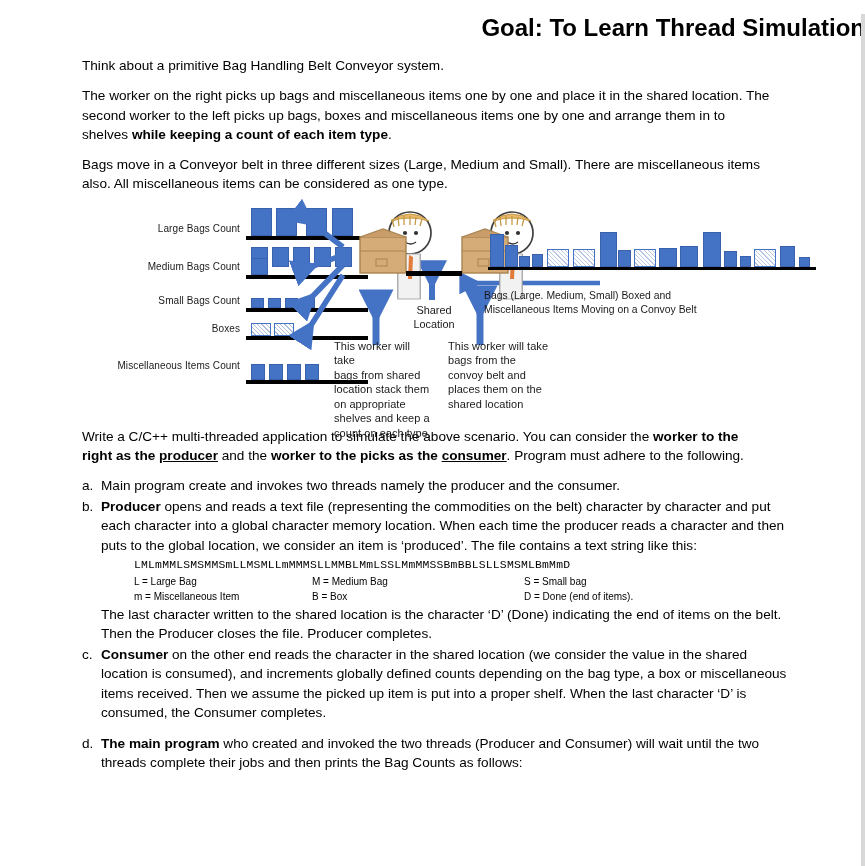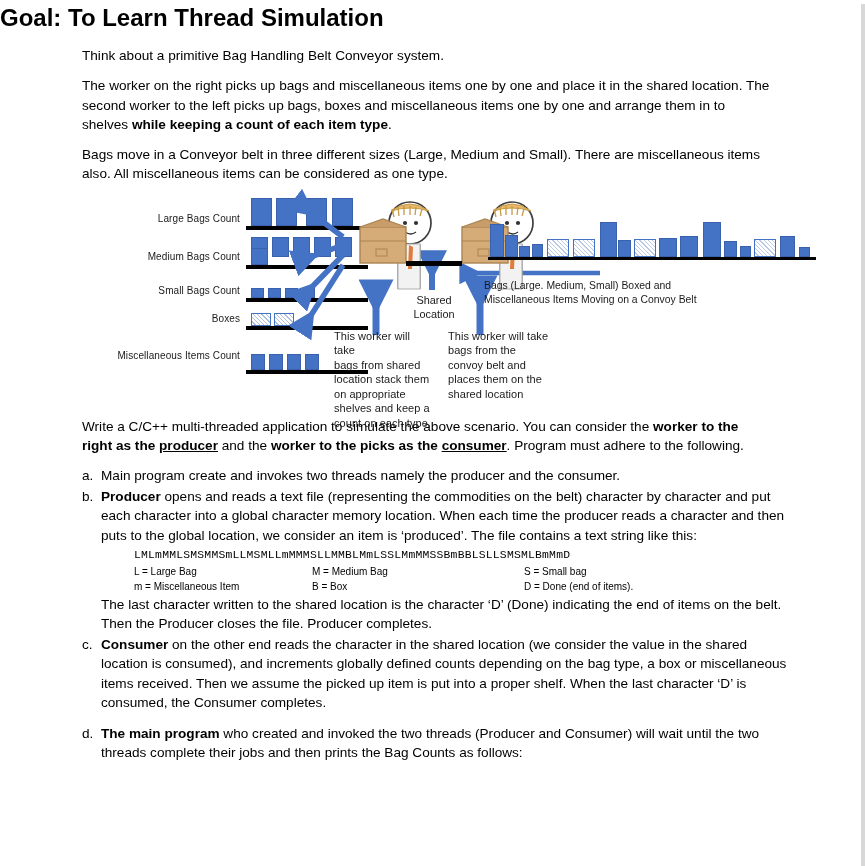--- a/index.html
+++ b/index.html
@@ -10,22 +10,22 @@
     font-family: "Liberation Sans", sans-serif;
     color: #000000;
     overflow: hidden;
     position: relative;
   }
   .page { position:relative; width:865px; height:866px; padding: 0; }
 
   .edge-right { position:absolute; top:0; right:0; width:4px; height:866px; background:#d8d8d8; }
 
   h1.title {
-    margin: 4px 0 14px 0;
-    text-align:left;
+    margin: 14px 0 14px 0;
+    text-align:right;
     font-size: 24px;
     font-weight: bold;
     letter-spacing: 0px;
     font-family: "Liberation Sans", sans-serif;
   }
 
   .body-col { padding: 0 20px 0 82px; }
 
   p.para {
     margin: 0 0 11px 0;

